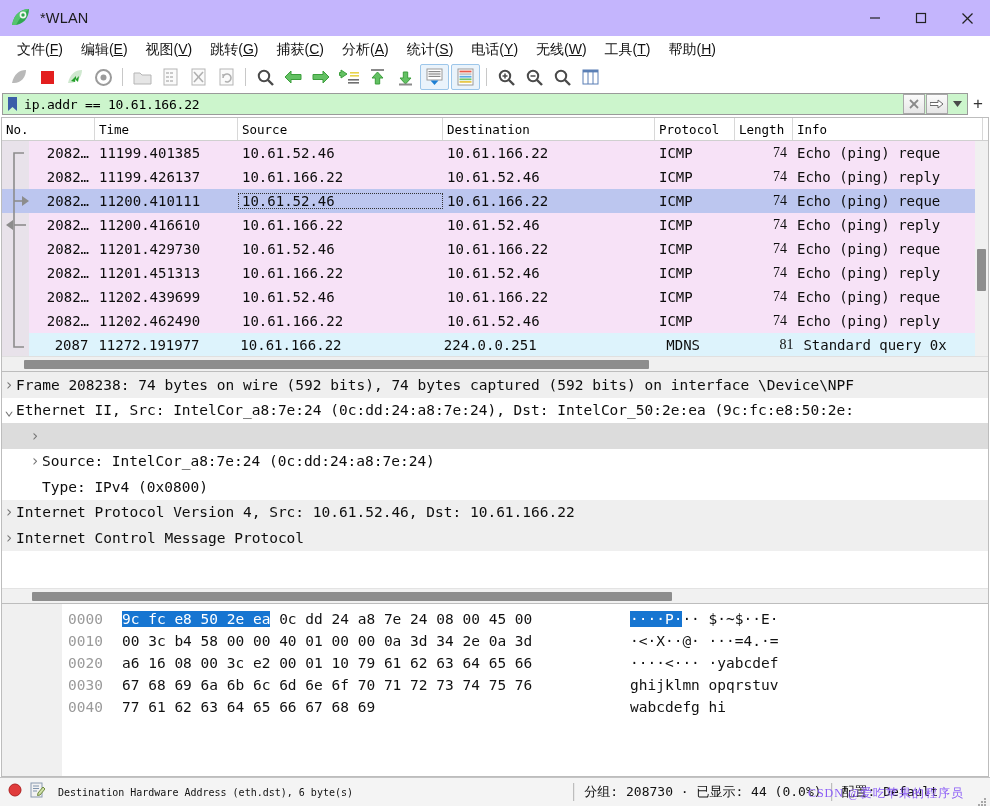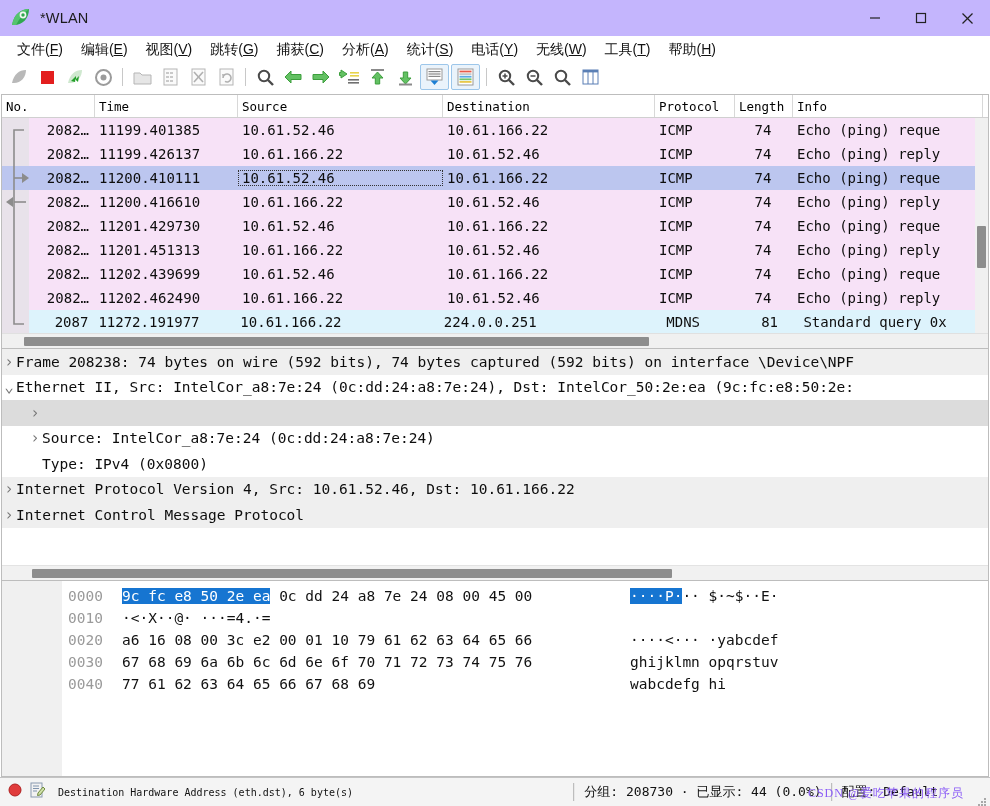--- a/index.html
+++ b/index.html
@@ -44,21 +44,21 @@
   .pkt-header{display:flex;height:22px;background:#fff;border-bottom:1px solid #d0d0d0;flex:none;font-family:"DejaVu Sans Mono",monospace;}
   .pkt-header .col{font-size:12.5px;color:#000;display:flex;align-items:center;padding-left:4px;border-right:1px solid #d8d8d8;box-sizing:border-box;overflow:hidden;white-space:nowrap;}
   .pkt-body{flex:1;position:relative;overflow:hidden;}
   .pkt-row{display:flex;height:24px;align-items:center;font-family:"DejaVu Sans Mono",monospace;font-size:14px;color:#0d0d0d;white-space:nowrap;position:relative;}
   .pkt-row .cell{box-sizing:border-box;padding-left:4px;overflow:hidden;white-space:nowrap;}
   .pkt-row.icmp{background:#f7e2f7;}
   .pkt-row.mdns{background:#ddf3fc;}
   .pkt-row.selected{background:#bcc6ef;}
   .pkt-row.selected .cell.src{outline:1px dotted #333;outline-offset:-1px;background:#bcc6ef;}
   .cell.num{text-align:right;padding-right:6px;}
-  .cell.len{text-align:center;padding-right:6px;}
+  .cell.len{text-align:right;padding-right:6px;font-family:Liberation Serif, serif;}
   .gutter{position:absolute;left:0;top:0;width:27px;height:100%;background:#e8e2ea;}
   .gutter.sel{background:#bcc6ef;}
   .relbracket{position:absolute;left:0;top:0;width:30px;height:100%;pointer-events:none;}
   .pkt-vscroll{position:absolute;right:0;top:0;width:13px;bottom:0;background:#f0f0f0;}
   .pkt-vthumb{position:absolute;right:2px;width:9px;background:#8d8d8d;border-radius:1px;}
   .pkt-hscroll{height:14px;background:#f0f0f0;border-top:1px solid #e0e0e0;flex:none;position:relative;}
   .pkt-hthumb{position:absolute;left:22px;top:3px;height:9px;background:#8d8d8d;border-radius:1px;}
 
   
   .detpane{flex:none;height:231px;border:1px solid #bdbdbd;border-top:none;margin:0 1px;background:#fff;display:flex;flex-direction:column;overflow:hidden;position:relative;}
@@ -283,20 +283,47 @@
     <div class="tb">
       <svg width="19" height="18" viewBox="0 0 19 18">
           <rect x="2" y="2" width="15" height="14" fill="none" stroke="#5a7fb5"></rect>
           <line x1="7" y1="2" x2="7" y2="16" stroke="#5a7fb5"></line>
           <line x1="12" y1="2" x2="12" y2="16" stroke="#5a7fb5"></line>
           <rect x="2" y="2" width="15" height="2.4" fill="#5a7fb5"></rect>
         </svg>
     </div>
   </div>
 
+  <div class="filterwrap">
+    <div class="filterbox">
+      <div class="filter-bookmark">
+        <svg width="11" height="15" viewBox="0 0 11 15">
+            <path d="M1 0h9v14l-4.5-4L1 14z" fill="#3b5ea8"></path>
+          </svg>
+      </div>
+      <div class="filter-text" title="应用显示过滤器 … &lt;Ctrl-/&gt;">ip.addr == 10.61.166.22</div>
+      <div class="fbtn">
+        <svg width="12" height="12" viewBox="0 0 12 12">
+            <line x1="2" y1="2" x2="10" y2="10" stroke="#8a8a8a" stroke-width="1.8"></line>
+            <line x1="10" y1="2" x2="2" y2="10" stroke="#8a8a8a" stroke-width="1.8"></line>
+          </svg>
+      </div>
+      <div class="fbtn">
+        <svg width="14" height="10" viewBox="0 0 14 10">
+            <path d="M0 3.5h8V1l5 4-5 4V6.5H0z" fill="#fff" stroke="#6a6a6a" stroke-width="1"></path>
+          </svg>
+      </div>
+      <div class="fcaret">
+        <svg width="9" height="6" viewBox="0 0 9 6">
+            <path d="M0 0h9L4.5 6z" fill="#4a4a4a"></path>
+          </svg>
+      </div>
+    </div>
+    <div class="fplus">+</div>
+  </div>
 
   <div class="pktpane">
     <div class="pkt-header" id="pktheader">
         <div class="col" style="width: 93px;">No.</div>
         <div class="col" style="width: 143px;">Time</div>
         <div class="col" style="width: 205px;">Source</div>
         <div class="col" style="width: 212px;">Destination</div>
         <div class="col" style="width: 80px;">Protocol</div>
         <div class="col" style="width: 58px;">Length</div>
         <div class="col" style="width: 190px;">Info</div>
@@ -450,20 +477,21 @@
   <div class="bytepane">
     <div class="byte-gutter"></div>
     <div class="byte-main" id="byterows">
         <div class="byte-row">
           <span class="b-off">0000</span>
           <span class="b-hex"><span class="hl-blue">9c fc e8 50 2e ea</span> 0c dd 24 a8 7e 24 08 00 45 00</span>
           <span class="b-asc"><span class="hl-blue">····P·</span><span>·· $·~$··E·</span></span>
         </div>
         <div class="byte-row">
           <span class="b-off">0010</span>
+          <span class="b-hex">00 3c b4 58 00 00 40 01 00 00 0a 3d 34 2e 0a 3d</span>
           <span class="b-asc"><span>·&lt;·X··@· ···=4.·=</span></span>
         </div>
         <div class="byte-row">
           <span class="b-off">0020</span>
           <span class="b-hex">a6 16 08 00 3c e2 00 01 10 79 61 62 63 64 65 66</span>
           <span class="b-asc"><span>····&lt;··· ·yabcdef</span></span>
         </div>
         <div class="byte-row">
           <span class="b-off">0030</span>
           <span class="b-hex">67 68 69 6a 6b 6c 6d 6e 6f 70 71 72 73 74 75 76</span>

